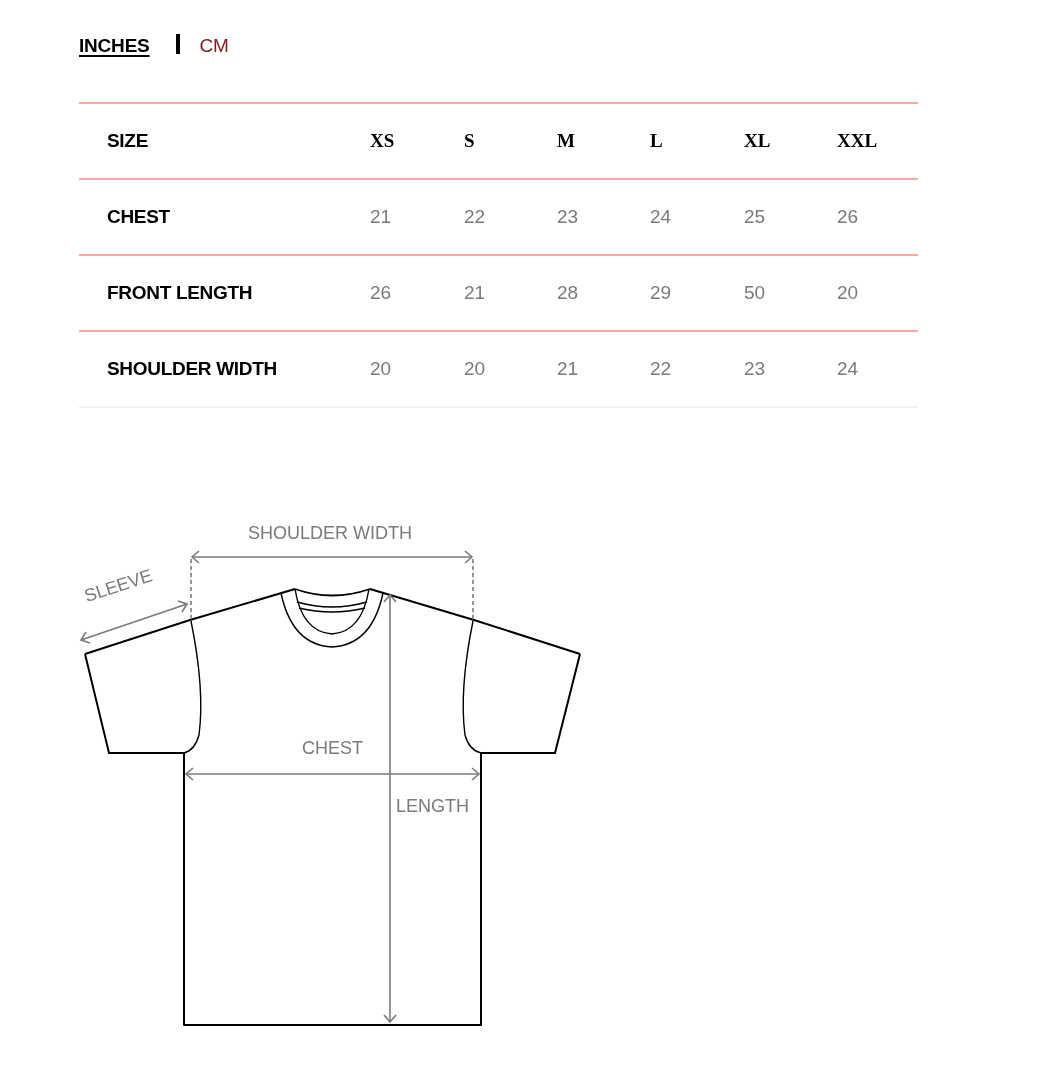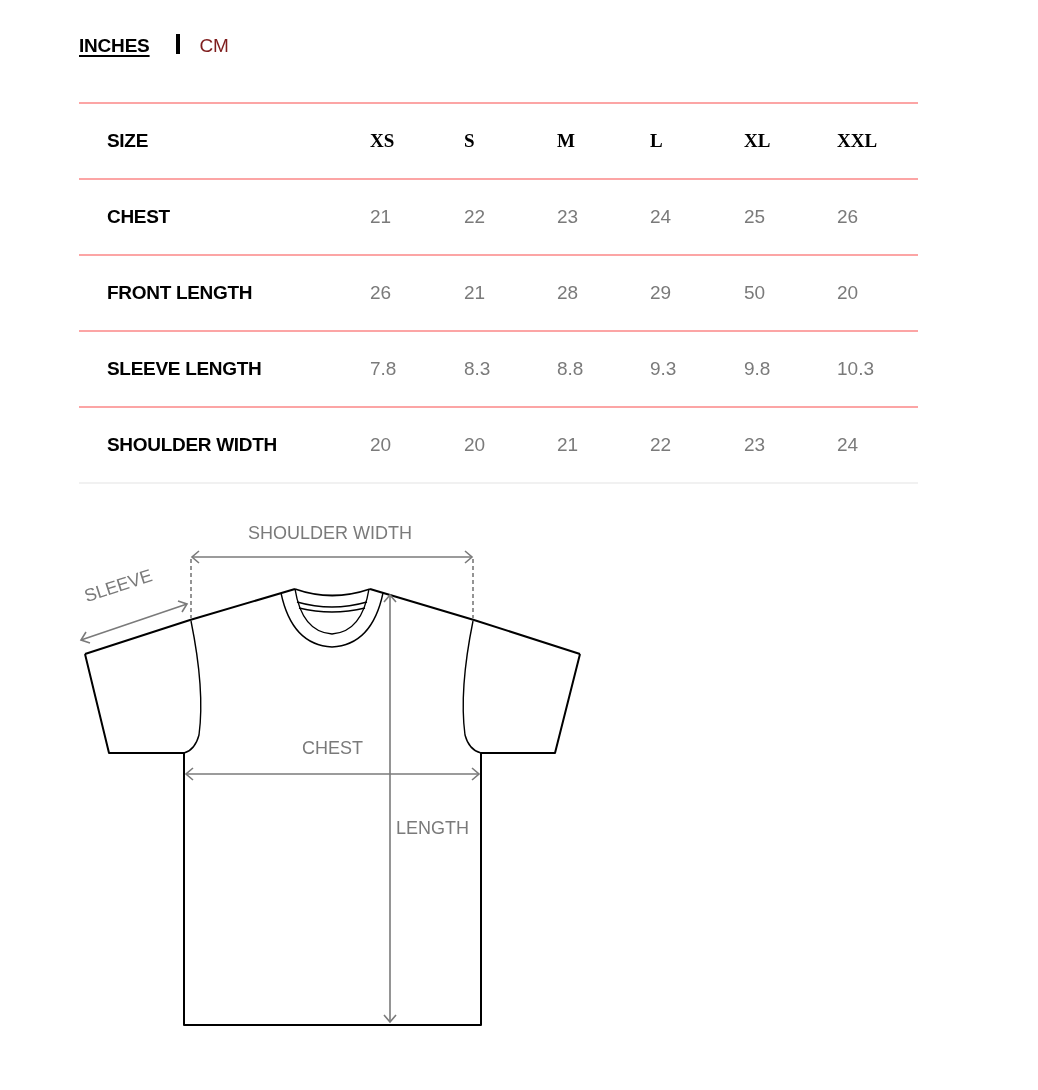--- a/index.html
+++ b/index.html
@@ -138,29 +138,20 @@
     <tr>
       <td class="label">FRONT LENGTH</td>
       <td class="val c0">26</td>
       <td class="val c1">21</td>
       <td class="val c2">28</td>
       <td class="val c3">29</td>
       <td class="val c4">50</td>
       <td class="val c5">20</td>
     </tr>
     <tr>
-      <td class="label">SLEEVE LENGTH</td>
-      <td class="val c0">7.8</td>
-      <td class="val c1">8.3</td>
-      <td class="val c2">8.8</td>
-      <td class="val c3">9.3</td>
-      <td class="val c4">9.8</td>
-      <td class="val c5">10.3</td>
-    </tr>
-    <tr>
       <td class="label">SHOULDER WIDTH</td>
       <td class="val c0">20</td>
       <td class="val c1">20</td>
       <td class="val c2">21</td>
       <td class="val c3">22</td>
       <td class="val c4">23</td>
       <td class="val c5">24</td>
     </tr>
   </tbody>
 </table>
@@ -214,14 +205,14 @@
 
       <line x1="390" y1="595" x2="390" y2="1022"></line>
       <polyline points="384,602 390,595 396,602"></polyline>
       <polyline points="384,1015 390,1022 396,1015"></polyline>
     </g>
   </svg>
 
   <span class="dlabel" style="left:248px; top:23px;">SHOULDER WIDTH</span>
   <span class="dlabel" style="left:88px; top:86px; transform: rotate(-18deg); transform-origin: left bottom;">SLEEVE</span>
   <span class="dlabel" style="left:302px; top:238px;">CHEST</span>
-  <span class="dlabel" style="left:396px; top:318px;">LENGTH</span>
+  <span class="dlabel" style="left:396px; top:296px;">LENGTH</span>
 </div>
 
 </body></html>

